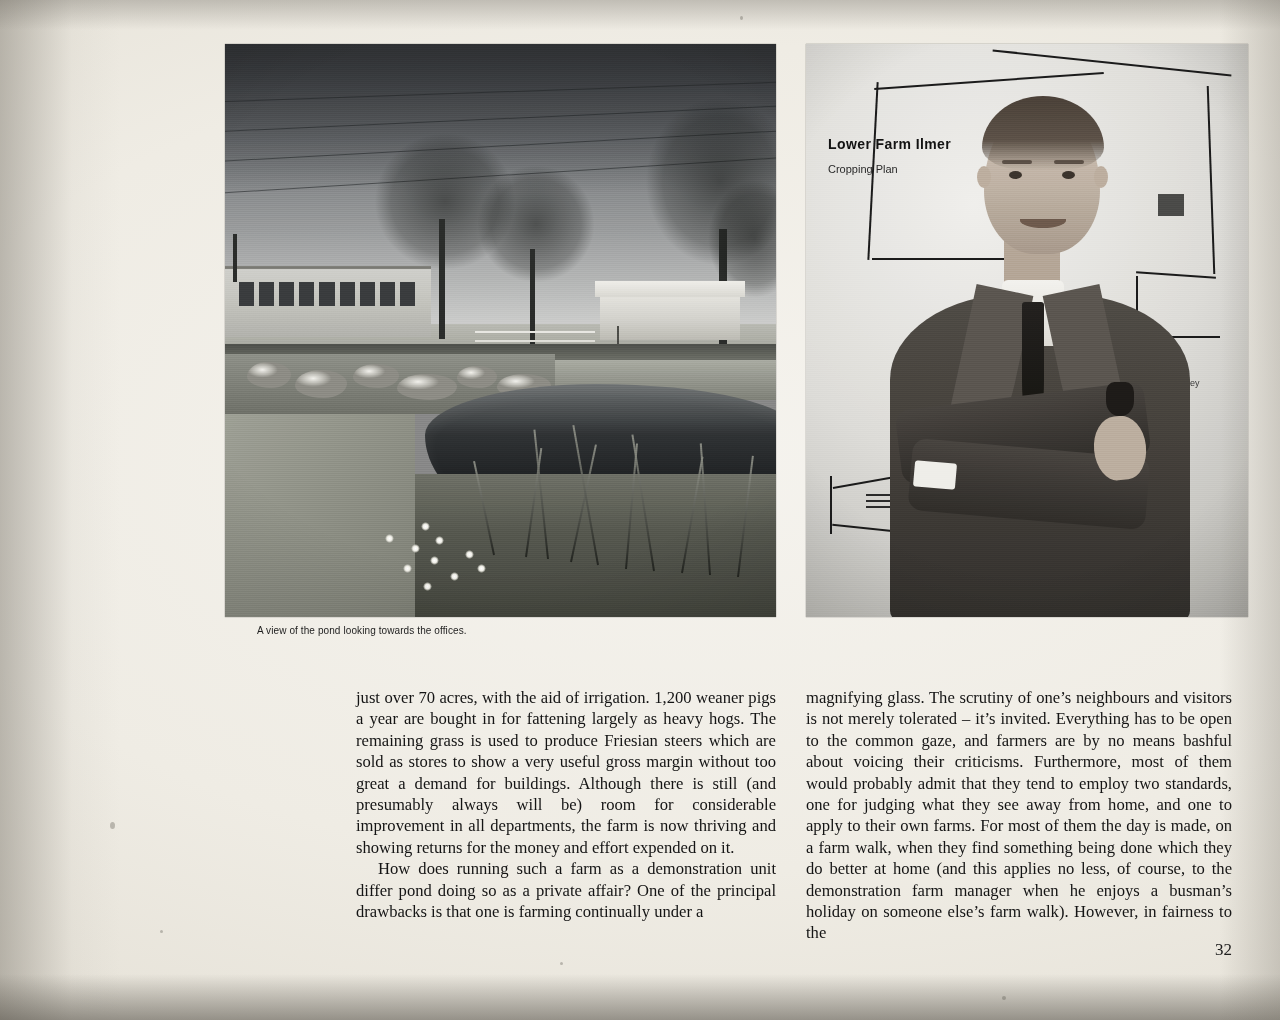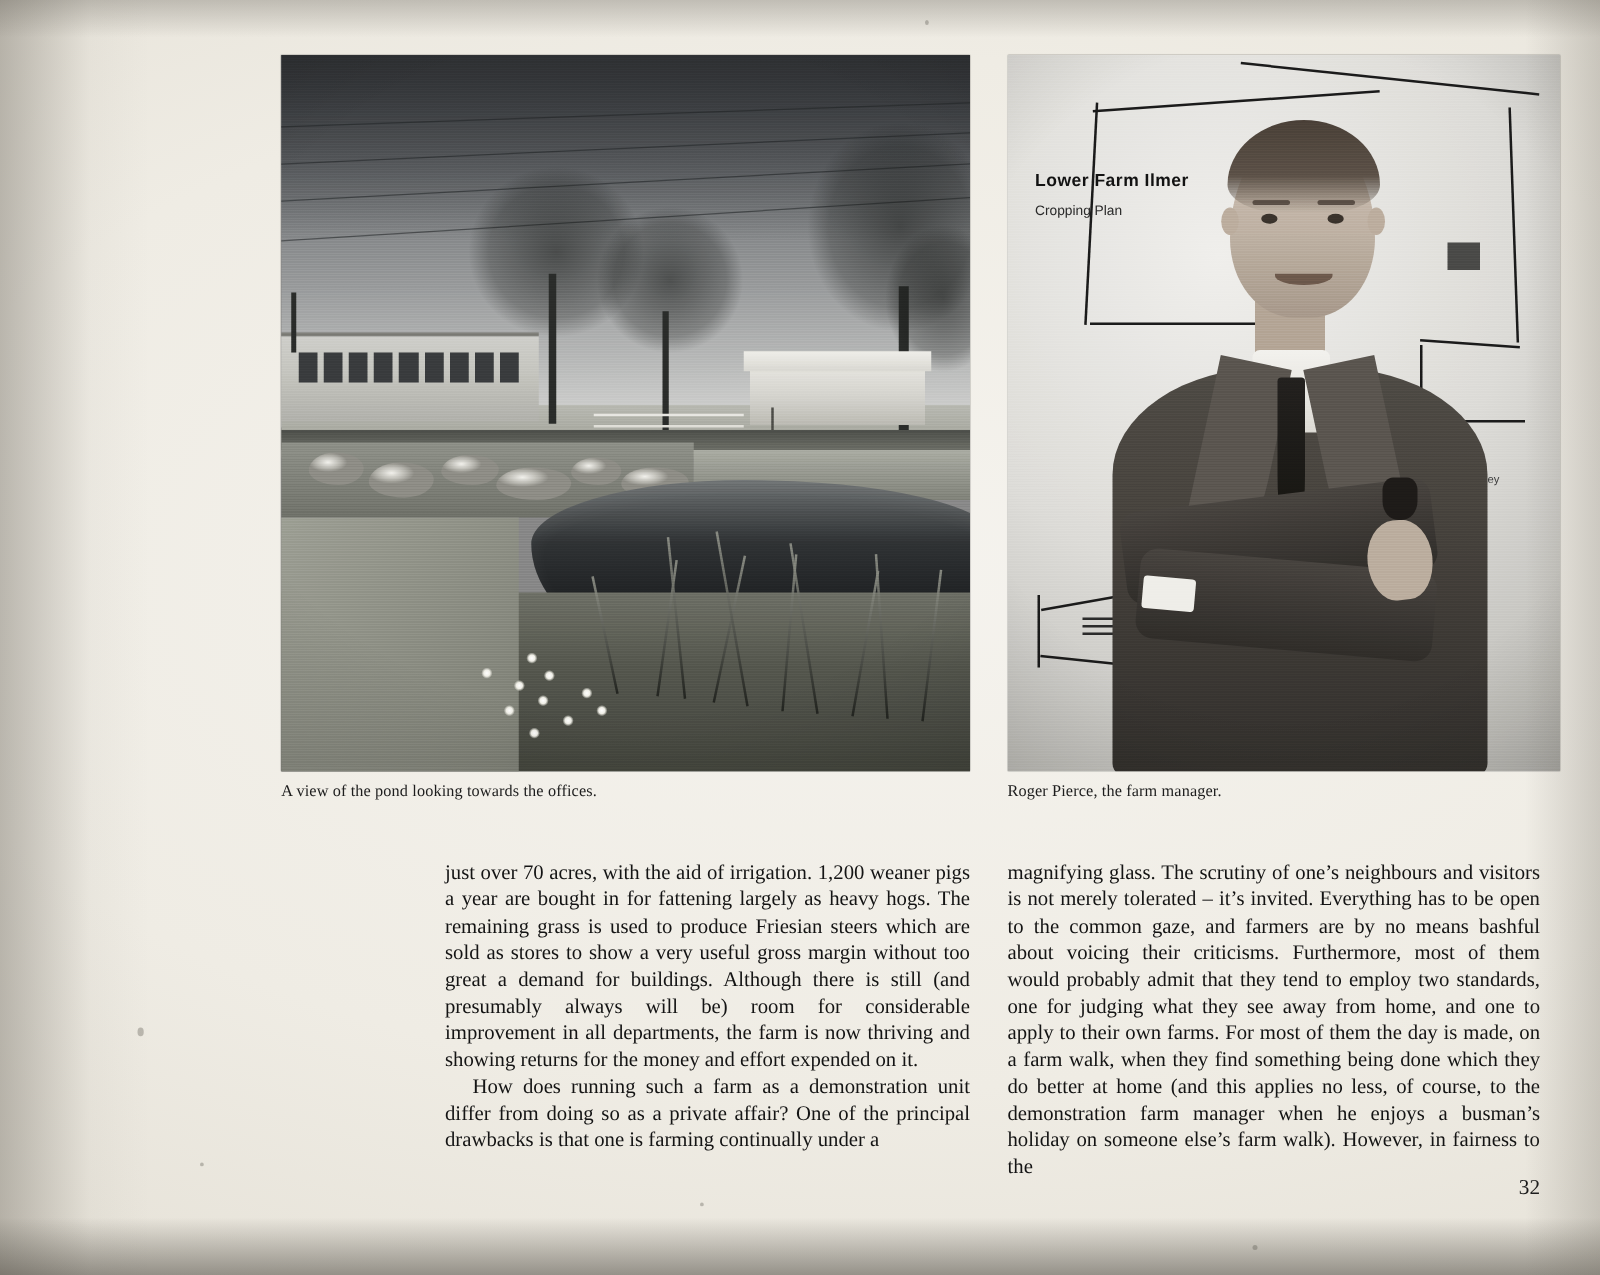--- a/index.html
+++ b/index.html
@@ -59,25 +59,26 @@
   .fig {
     position: absolute;
   }
   .fig .frame {
     position: relative;
     overflow: hidden;
     background: #888;
     box-shadow: 0 0 1px rgba(0,0,0,.6);
   }
   .caption {
-    font-family: Liberation Serif, serif;
-    font-size: 13px;
+    font-family: Liberation Sans, sans-serif;
+    font-size: 10px;
     color: #1d1d1d;
     margin-top: 8px;
     letter-spacing: .1px;
+    margin-left: 32px;
   }
 
   
   #fig-pond { left: 225px; top: 44px; }
   #fig-pond .frame { width: 551px; height: 573px; }
 
   .sky {
     position: absolute; left: 0; top: 0; width: 100%; height: 52%;
     background: linear-gradient(to bottom, #4e5154 0%, #6e7174 28%, #9a9c9d 62%, #c2c3c2 88%, #d6d6d4 100%);
   }
@@ -439,26 +440,25 @@
 
       <div class="arm" style="left:92px; top:352px; width:250px; height:74px; transform:rotate(-7deg);"></div>
       <div class="arm" style="left:104px; top:404px; width:238px; height:72px; transform:rotate(5deg);"></div>
       <div class="cuff" style="left:108px; top:418px; width:42px; height:26px; transform:rotate(5deg);"></div>
       <div class="hand" style="left:288px; top:372px; width:52px; height:64px; transform:rotate(-6deg);"></div>
       <div class="pipe-bowl" style="left:300px; top:338px; width:28px; height:34px;"></div>
 
       <div class="grain"></div>
       <div class="vignette"></div>
     </div>
-    <div class="caption">Roger Pierce, the farm manager.</div>
   </div>
 
   <div class="col" id="col-left">
     <p>just over 70 acres, with the aid of irrigation. 1,200 weaner pigs a year are bought in for fattening largely as heavy hogs. The remaining grass is used to produce Friesian steers which are sold as stores to show a very useful gross margin without too great a demand for buildings. Although there is still (and presumably always will be) room for considerable improvement in all departments, the farm is now thriving and showing returns for the money and effort expended on it.</p>
-    <p>How does running such a farm as a demonstration unit differ from doing so as a private affair? One of the principal drawbacks is that one is farming continually under a</p>
+    <p>How does running such a farm as a demonstration unit differ pond doing so as a private affair? One of the principal drawbacks is that one is farming continually under a</p>
   </div>
 
   <div class="col" id="col-right">
     <p>magnifying glass. The scrutiny of one’s neighbours and visitors is not merely tolerated – it’s invited. Everything has to be open to the common gaze, and farmers are by no means bashful about voicing their criticisms. Furthermore, most of them would probably admit that they tend to employ two standards, one for judging what they see away from home, and one to apply to their own farms. For most of them the day is made, on a farm walk, when they find something being done which they do better at home (and this applies no less, of course, to the demonstration farm manager when he enjoys a busman’s holiday on someone else’s farm walk). However, in fairness to the</p>
   </div>
 
   <div class="folio">32</div>
 
   <div class="speck" style="left:110px; top:822px; width:5px; height:7px;"></div>
   <div class="speck" style="left:160px; top:930px; width:3px; height:3px;"></div>

